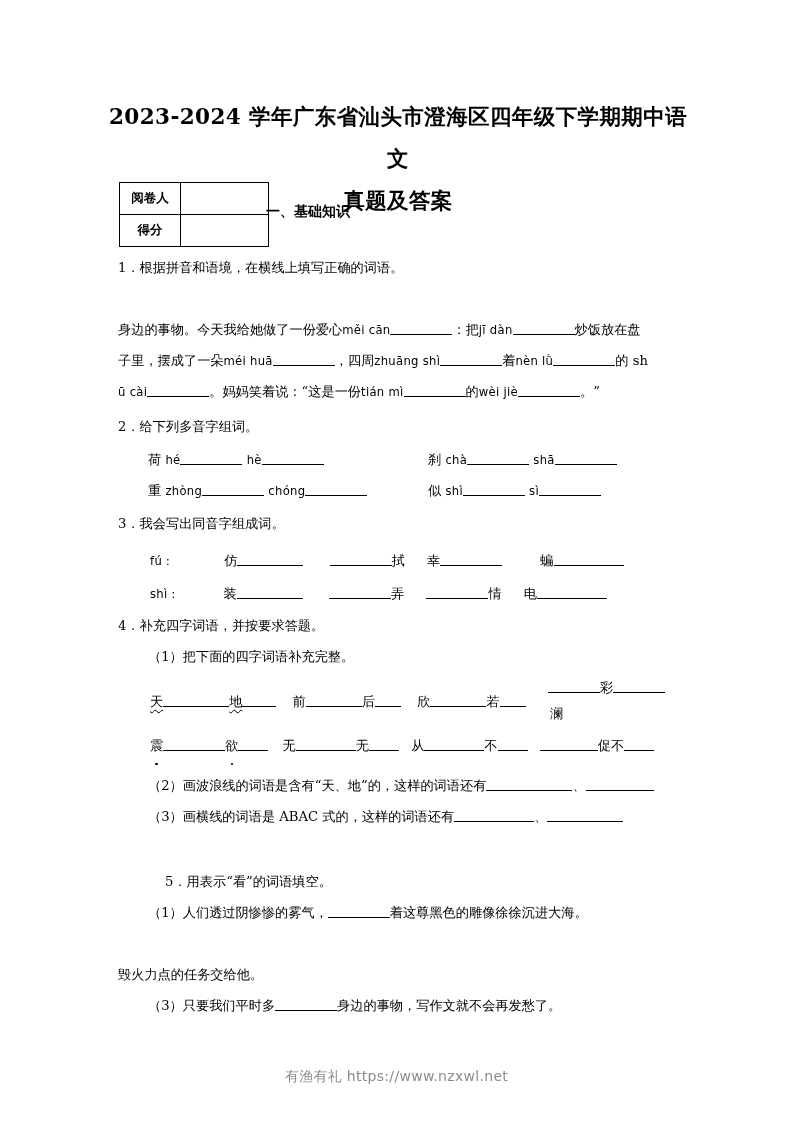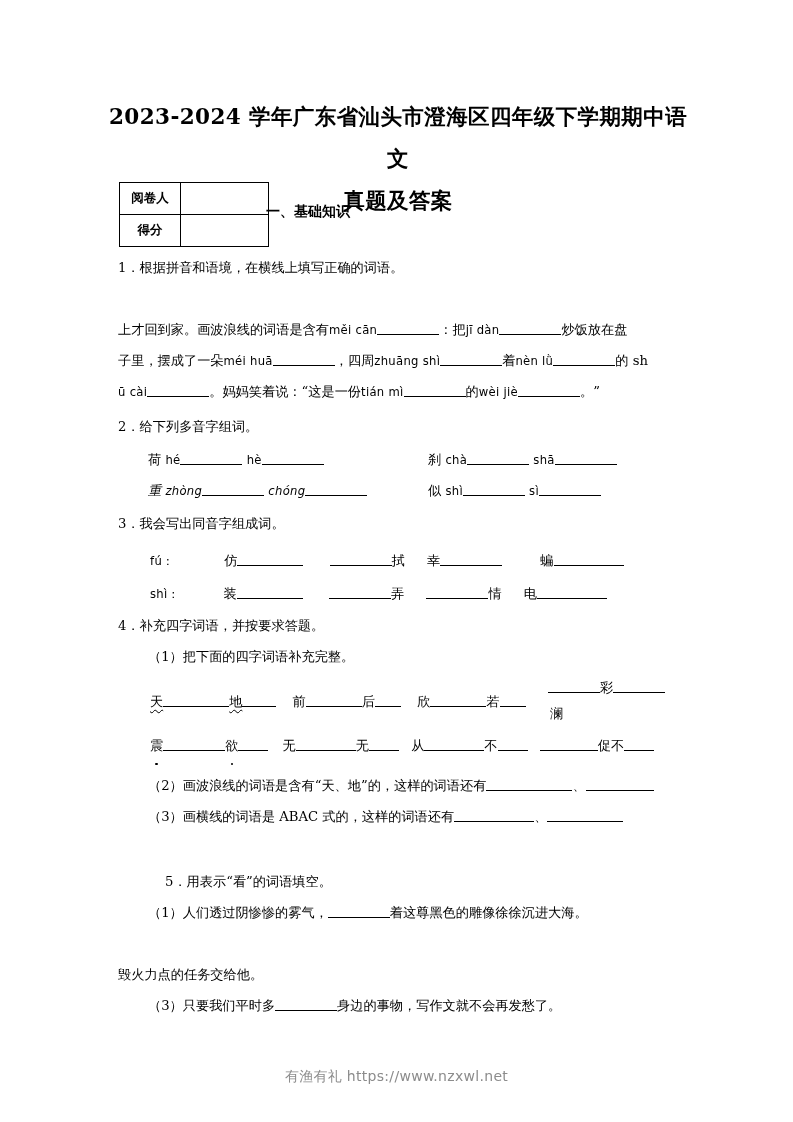--- a/index.html
+++ b/index.html
@@ -153,41 +153,41 @@
     </tr>
   </tbody>
     </table>
 
   <div class="section-heading">一、基础知识</div>
 
   <div class="q" style="left:118px; top:252px;">1．根据拼音和语境，在横线上填写正确的词语。</div>
 
 
   <div class="body-text" style="left:118px; top:314px; white-space:nowrap;">
-    <span>上才回到家。画波浪线的词语是含有</span><span class="py">měi cān</span><span class="bl" style="width:62px;"></span><span>：把</span><span class="py">jī dàn</span><span class="bl" style="width:62px;"></span><span>炒饭放在盘</span>
+    <span>身边的事物。今天我给她做了一份爱心</span><span class="py">měi cān</span><span class="bl" style="width:62px;"></span><span>：把</span><span class="py">jī dàn</span><span class="bl" style="width:62px;"></span><span>炒饭放在盘</span>
   </div>
 
   <div class="body-text" style="left:118px; top:345px; white-space:nowrap;">
     <span>子里，摆成了一朵</span><span class="py">méi huā</span><span class="bl" style="width:62px;"></span><span>，四周</span><span class="py">zhuāng shì</span><span class="bl" style="width:62px;"></span><span>着</span><span class="py">nèn lǜ</span><span class="bl" style="width:62px;"></span><span>的 sh</span>
   </div>
 
   <div class="body-text" style="left:118px; top:376px; white-space:nowrap;">
     <span class="py">ū cài</span><span class="bl" style="width:62px;"></span><span>。妈妈笑着说：“这是一份</span><span class="py">tián mì</span><span class="bl" style="width:62px;"></span><span>的</span><span class="py">wèi jiè</span><span class="bl" style="width:62px;"></span><span>。”</span>
   </div>
 
   <div class="q" style="left:118px; top:411px;">2．给下列多音字组词。</div>
 
   <div class="body-text" style="left:148px; top:444px; white-space:nowrap;">
     <span>荷</span>&nbsp;<span class="py">hé</span><span class="bl" style="width:62px;"></span>&nbsp;<span class="py">hè</span><span class="bl" style="width:62px;"></span>
   </div>
   <div class="body-text" style="left:428px; top:444px; white-space:nowrap;">
     <span>刹</span>&nbsp;<span class="py">chà</span><span class="bl" style="width:62px;"></span>&nbsp;<span class="py">shā</span><span class="bl" style="width:62px;"></span>
   </div>
 
-  <div class="body-text" style="left:148px; top:475px; white-space:nowrap;font-style:italic;">
+  <div class="body-text" style="left:148px; top:475px; white-space:nowrap;">
     <span>重</span>&nbsp;<span class="py">zhòng</span><span class="bl" style="width:62px;"></span>&nbsp;<span class="py">chóng</span><span class="bl" style="width:62px;"></span>
   </div>
   <div class="body-text" style="left:428px; top:475px; white-space:nowrap;">
     <span>似</span>&nbsp;<span class="py">shì</span><span class="bl" style="width:62px;"></span>&nbsp;<span class="py">sì</span><span class="bl" style="width:62px;"></span>
   </div>
 
   <div class="q" style="left:118px; top:508px;">3．我会写出同音字组成词。</div>
 
   <div class="body-text" style="left:150px; top:545px; white-space:nowrap;">
     <span class="py">fú：</span>

